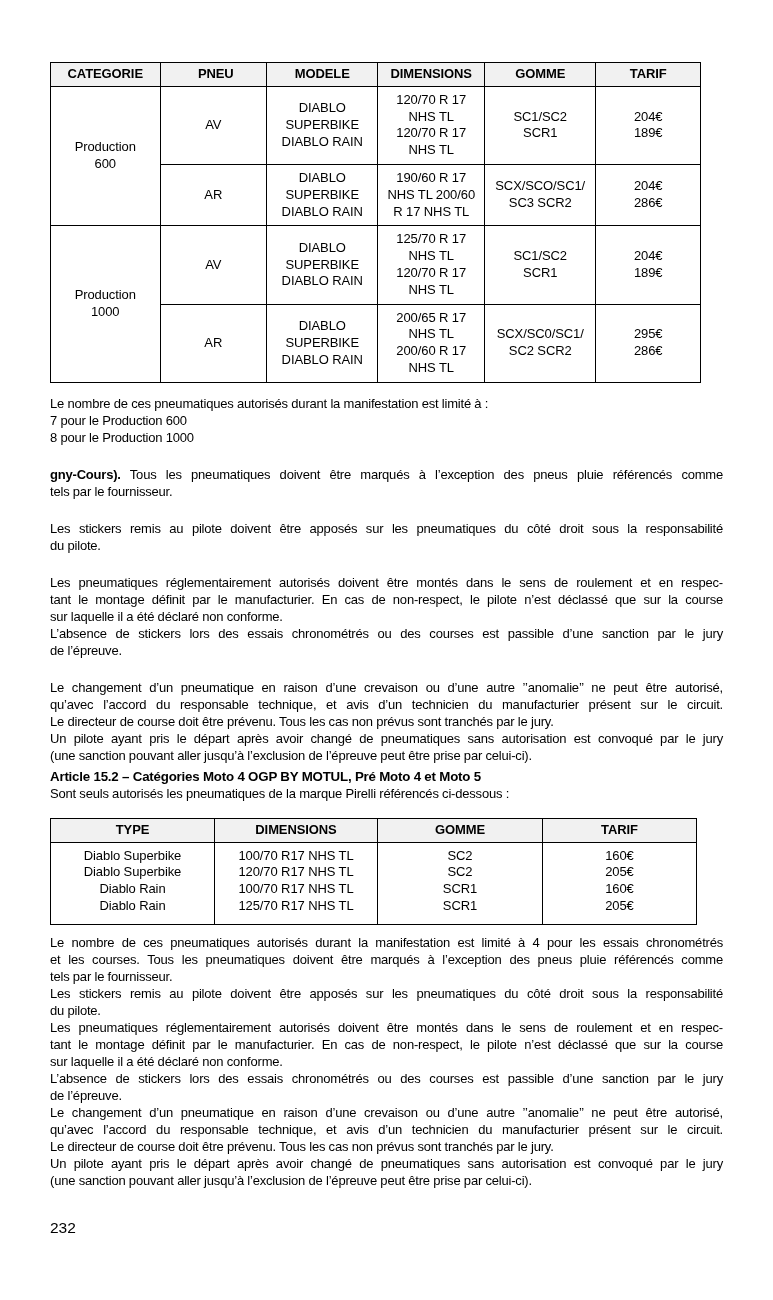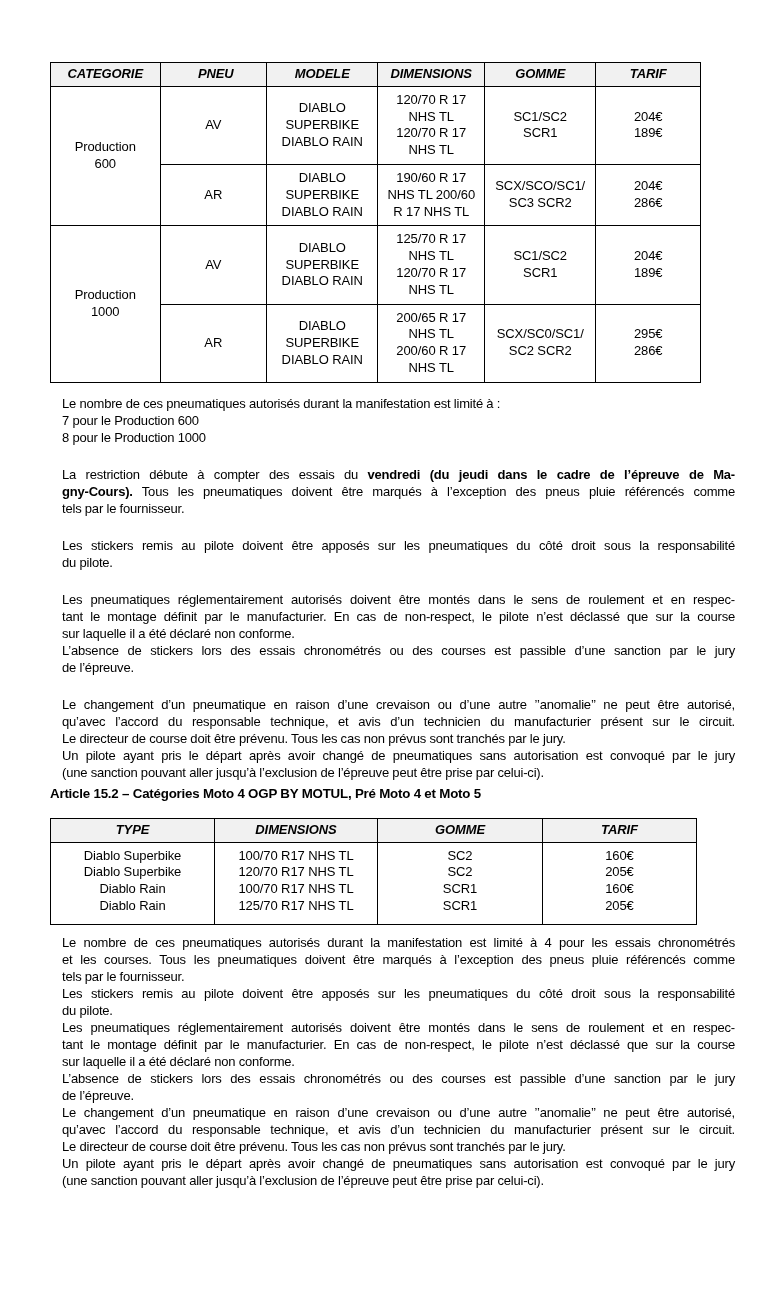--- a/index.html
+++ b/index.html
@@ -12,31 +12,31 @@
     background:var(--bg);color:var(--text);
     font-family:"Liberation Sans","DejaVu Sans",sans-serif;
   }
   .doc-table{border-collapse:collapse;table-layout:fixed;}
   .doc-table th,.doc-table td{
     border:1.8px solid var(--border);
     font-size:13px;line-height:16.8px;letter-spacing:-0.1px;
     text-align:center;vertical-align:middle;white-space:pre-line;
     padding:4px 2px;overflow:hidden;
   }
-  .doc-table th{background:var(--thbg);font-weight:700;padding:3px 2px;font-style:italic;}
+  .doc-table th{background:var(--thbg);font-weight:700;padding:3px 2px;}
   th.left{text-align:center;padding-left:7px;}
   #t1{width:651px;margin-bottom:12px;}
   #t1 td{padding:5px 2px;}
   #t2{width:552px;margin-top:16px;margin-bottom:9px;border-radius:16px;}
   #t2 tbody td{padding:5px 2px 9px 2px;margin-top:37px;}
   #t1 .c0{width:109px}#t1 .c1{width:106px}#t1 .c2{width:111px}
   #t1 .c3{width:106px}#t1 .c4{width:111px}#t1 .c5{width:104px}
   #t2 .c0{width:164px}#t2 .c1{width:163px}#t2 .c2{width:165px}#t2 .c3{width:154px}
   .tarif-bold{font-weight:400;}
-  .textcol{width:673px;margin-left:12px;}
+  .textcol{width:673px;}
   .line{
     font-size:13px;line-height:17px;letter-spacing:-0.2px;
     text-align:justify;text-align-last:left;white-space:nowrap;
   }
   .line.full{text-align-last:justify;}
   .pblock + .pblock{margin-top:20px;}
   .article-heading{
     margin-top:4px;font-weight:700;font-size:13.3px;line-height:17px;
     letter-spacing:-0.2px;white-space:nowrap;
   }
@@ -130,21 +130,20 @@
       </tbody>
   </table>
 
   <div class="textcol" id="notes-top">
       <div class="pblock">
         <div class="line">Le nombre de ces pneumatiques autorisés durant la manifestation est limité à :</div>
         <div class="line">7 pour le Production 600</div>
         <div class="line">8 pour le Production 1000</div>
       </div>
       <div class="pblock">
-        <div class="line full">La restriction débute à compter des essais du <b>vendredi (du jeudi dans le cadre de l’épreuve de Ma-</b></div>
         <div class="line full"><b>gny-Cours).</b> Tous les pneumatiques doivent être marqués à l’exception des pneus pluie référencés comme</div>
         <div class="line">tels par le fournisseur.</div>
       </div>
       <div class="pblock">
         <div class="line full">Les stickers remis au pilote doivent être apposés sur les pneumatiques du côté droit sous la responsabilité</div>
         <div class="line">du pilote.</div>
       </div>
       <div class="pblock">
         <div class="line full">Les pneumatiques réglementairement autorisés doivent être montés dans le sens de roulement et en respec-</div>
         <div class="line full">tant le montage définit par le manufacturier. En cas de non-respect, le pilote n’est déclassé que sur la course</div>
@@ -155,20 +154,21 @@
       <div class="pblock">
         <div class="line full">Le changement d’un pneumatique en raison d’une crevaison ou d’une autre ’’anomalie’’ ne peut être autorisé,</div>
         <div class="line full">qu’avec l’accord du responsable technique, et avis d’un technicien du manufacturier présent sur le circuit.</div>
         <div class="line">Le directeur de course doit être prévenu. Tous les cas non prévus sont tranchés par le jury.</div>
         <div class="line full">Un pilote ayant pris le départ après avoir changé de pneumatiques sans autorisation est convoqué par le jury</div>
         <div class="line">(une sanction pouvant aller jusqu’à l’exclusion de l’épreuve peut être prise par celui-ci).</div>
       </div>
     </div>
 
   <div class="article-heading">Article 15.2 – Catégories Moto 4 OGP BY MOTUL, Pré Moto 4 et Moto 5</div>
+  <div class="intro-line">Sont seuls autorisés les pneumatiques de la marque Pirelli référencés ci-dessous :</div>
 
   <table class="doc-table" id="t2">
     <colgroup>
       <col class="c0">
         <col class="c1">
         <col class="c2">
         <col class="c3">
     </colgroup>
     <thead>
       <tr>
@@ -213,13 +213,14 @@
         <div class="line full">L’absence de stickers lors des essais chronométrés ou des courses est passible d’une sanction par le jury</div>
         <div class="line">de l’épreuve.</div>
         <div class="line full">Le changement d’un pneumatique en raison d’une crevaison ou d’une autre ’’anomalie’’ ne peut être autorisé,</div>
         <div class="line full">qu’avec l’accord du responsable technique, et avis d’un technicien du manufacturier présent sur le circuit.</div>
         <div class="line">Le directeur de course doit être prévenu. Tous les cas non prévus sont tranchés par le jury.</div>
         <div class="line full">Un pilote ayant pris le départ après avoir changé de pneumatiques sans autorisation est convoqué par le jury</div>
         <div class="line">(une sanction pouvant aller jusqu’à l’exclusion de l’épreuve peut être prise par celui-ci).</div>
       </div>
     </div>
 
+  <div class="page-number">232</div>
 </div>
 
 </body></html>

